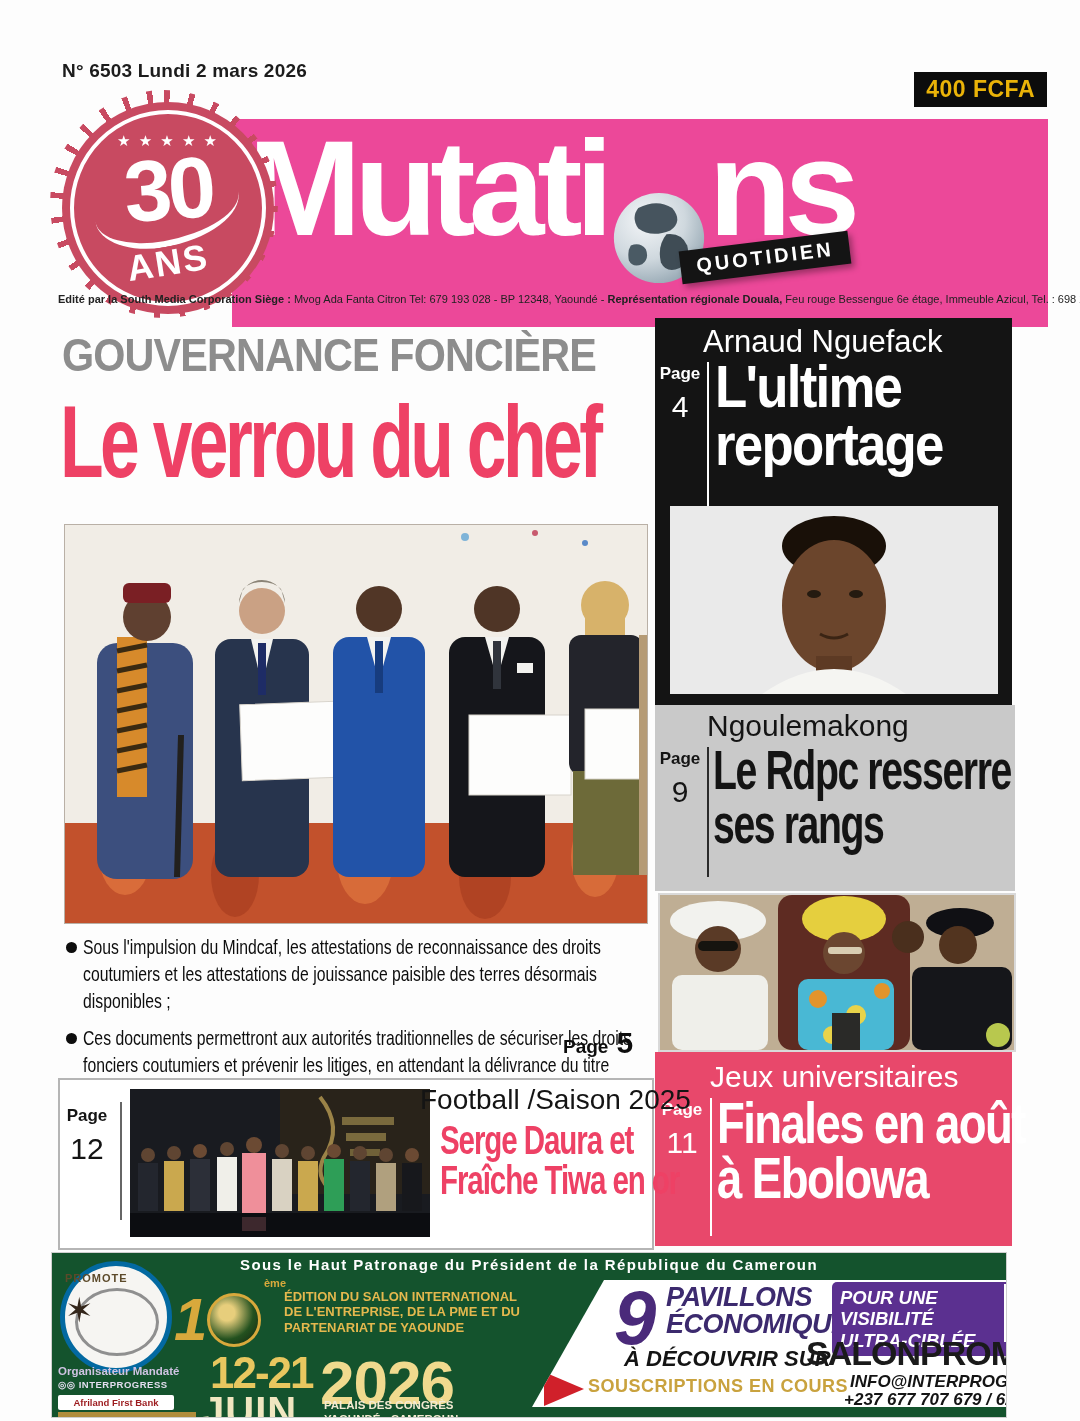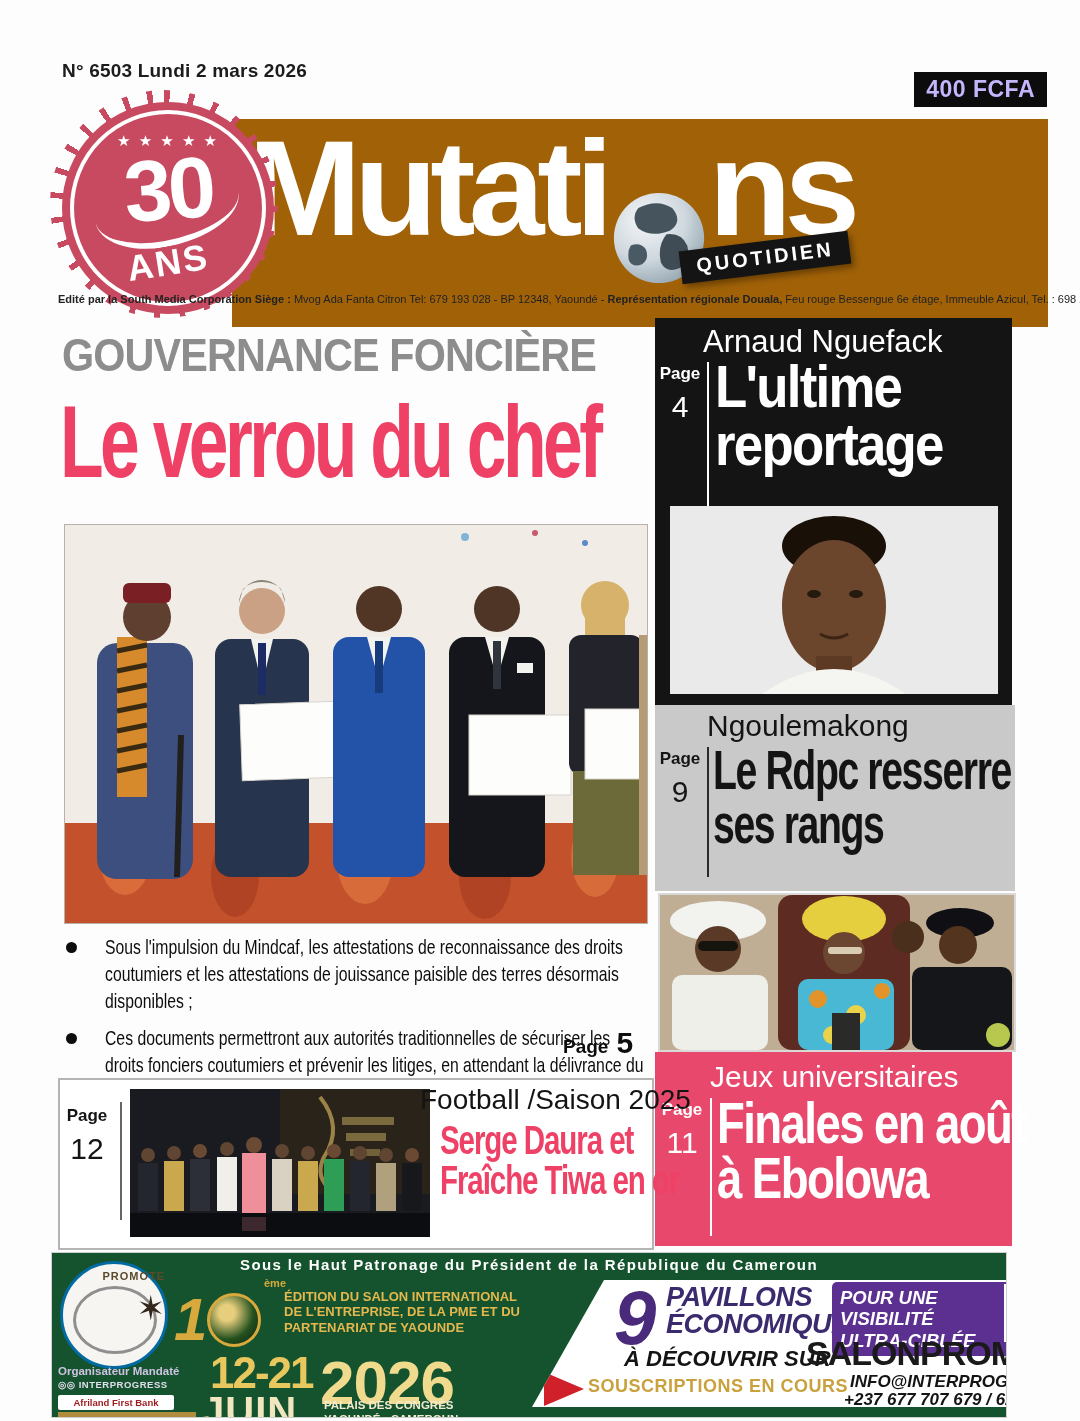--- a/index.html
+++ b/index.html
@@ -3,25 +3,25 @@
 <meta charset="utf-8">
 <style>
   html,body{margin:0;padding:0;background:#ffffff;}
   .page{position:relative;width:1080px;height:1421px;background:#fdfdfd;overflow:hidden;
         font-family:"Liberation Sans",sans-serif;color:#111;}
   .abs{position:absolute;}
   .sx{display:inline-block;transform-origin:0 0;}
 
   
   .issue{left:62px;top:60px;font-size:19px;font-weight:600;color:#1c1c1c;letter-spacing:.2px;}
-  .price{right:33px;top:72px;background:#0c0c0c;color:#c4b5fd;font-weight:700;font-size:23px;
+  .price{right:33px;top:72px;background:#0c0c0c;color:#eab308;font-weight:700;font-size:23px;
          padding:4px 12px;letter-spacing:.5px;}
 
   
-  .banner{left:232px;top:119px;width:816px;height:208px;background:#a16207;}
+  .banner{left:232px;top:119px;width:816px;height:208px;background:#ec4899;}
   .mast-title{position:absolute;left:16px;top:-16px;display:flex;align-items:flex-start;
               color:#fff;font-weight:800;font-size:136px;letter-spacing:-7px;line-height:1.25;}
   .mast-globe{margin:52px 2px 0 6px;}
   .quotidien{position:absolute;left:448px;top:122px;background:#141414;color:#fff;
              font-weight:700;font-size:20px;letter-spacing:3px;padding:5px 16px;
              transform:rotate(-7deg);box-shadow:3px 4px 6px rgba(0,0,0,.35);}
   .badge-rays{left:50px;top:90px;width:228px;height:228px;border-radius:50%;
               background:repeating-conic-gradient(#c84a61 0deg 3deg,transparent 3deg 13deg);}
   .badge{left:70px;top:110px;width:188px;height:188px;border-radius:50%;background:#c84a61;
          border:4px solid #fff;box-shadow:0 0 0 8px #c84a61;text-align:center;}
@@ -37,21 +37,21 @@
   .publine{left:58px;top:293px;width:958px;font-size:11px;color:#222;text-align:center;white-space:nowrap;}
   .publine b{font-weight:700;}
 
   
   .kicker{left:62px;top:327px;font-weight:800;color:#8d8d8d;font-size:47px;letter-spacing:-1px;white-space:nowrap;}
   .lead-headline{left:60px;top:384px;font-weight:800;color:#ee4165;font-size:102px;
                  letter-spacing:-5px;white-space:nowrap;}
   .lead-photo{left:64px;top:524px;width:582px;height:398px;border:1px solid #b9b0a6;background:#f1ede6;}
 
   .bullets{left:66px;top:934px;width:580px;}
-  .bullet{display:flex;margin-bottom:10px;gap:22px;}
+  .bullet{display:flex;margin-bottom:10px;}
   .bullet .dot{width:11px;height:11px;border-radius:50%;background:#0d0d0d;margin:8px 6px 0 0;flex:none;}
   .bullet-text{font-size:21px;line-height:1.28;color:#0d0d0d;font-weight:500;}
   .pageref{display:flex;align-items:baseline;gap:8px;color:#0d0d0d;}
   .pageref .pl{font-weight:700;font-size:19px;}
   .pageref .pn{font-weight:700;font-size:30px;}
   .lead-pageref{left:563px;top:1026px;}
 
   
   .pgcol{position:absolute;text-align:center;width:46px;}
   .pgcol .pl{font-weight:700;font-size:17px;display:block;}
@@ -82,21 +82,21 @@
   .fbox .kick{position:absolute;left:360px;top:4px;font-size:28px;color:#141414;white-space:nowrap;}
   .fbox .hl{position:absolute;left:380px;top:40px;color:#ee4165;font-weight:800;font-size:41px;
             line-height:.98;letter-spacing:-1.5px;white-space:nowrap;}
 
   
   .ad{left:51px;top:1252px;width:956px;height:166px;background:#14532d;border:1px solid #cfcfcf;
       box-sizing:border-box;overflow:hidden;}
   .ad .patronage{position:absolute;left:0;top:3px;width:100%;text-align:center;color:#fff;
                  font-weight:700;font-size:15px;letter-spacing:1.4px;}
   .ad .promote-logo{position:absolute;left:8px;top:8px;width:102px;height:102px;border-radius:50%;
-                    background:#f6f5f2;border:3px solid #0369a1;text-align:right;}
+                    background:#f6f5f2;border:5px solid #0369a1;text-align:left;}
   .ad .promote-logo .ring{position:absolute;left:10px;top:22px;width:78px;height:62px;border:3px solid #8f8f8f;
                           border-radius:50%;}
   .ad .promote-logo .star{position:absolute;left:0;top:24px;width:100%;font-size:34px;color:#33261a;}
   .ad .promote-logo .ptxt{position:absolute;left:0;top:6px;width:100%;font-size:11px;font-weight:700;
                           color:#5c4a2a;letter-spacing:1px;}
   .ad .ten{position:absolute;left:122px;top:32px;color:#d8a93c;font-weight:800;font-size:60px;
            font-style:italic;letter-spacing:-2px;display:flex;align-items:center;}
   .ad .ten .globe0{width:48px;height:48px;border-radius:50%;margin-left:2px;
                    background:radial-gradient(circle at 35% 35%,#e7ce7c 18%,#23511f 60%,#14210f 100%);
                    border:3px solid #d8a93c;}

